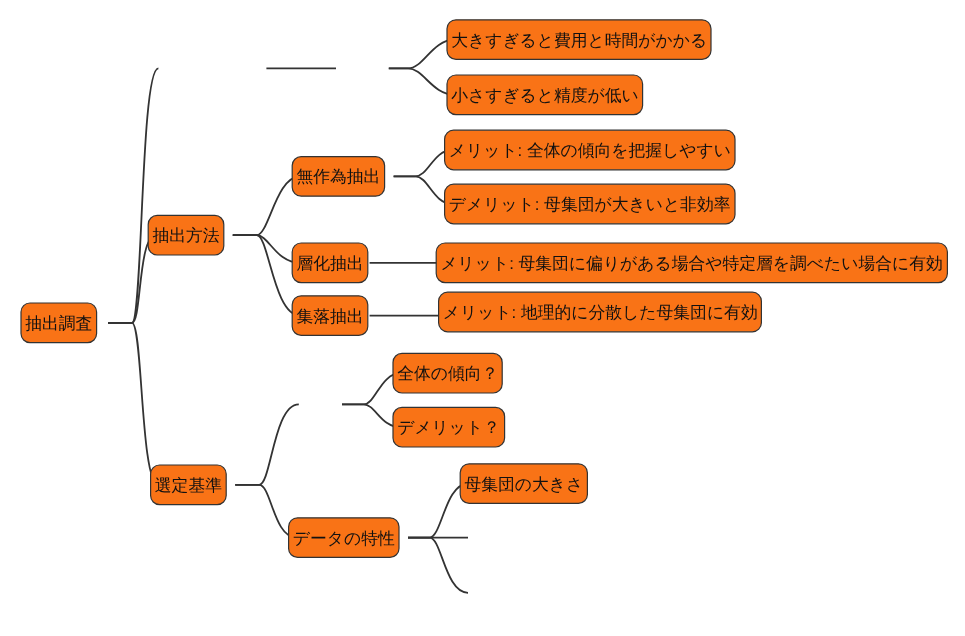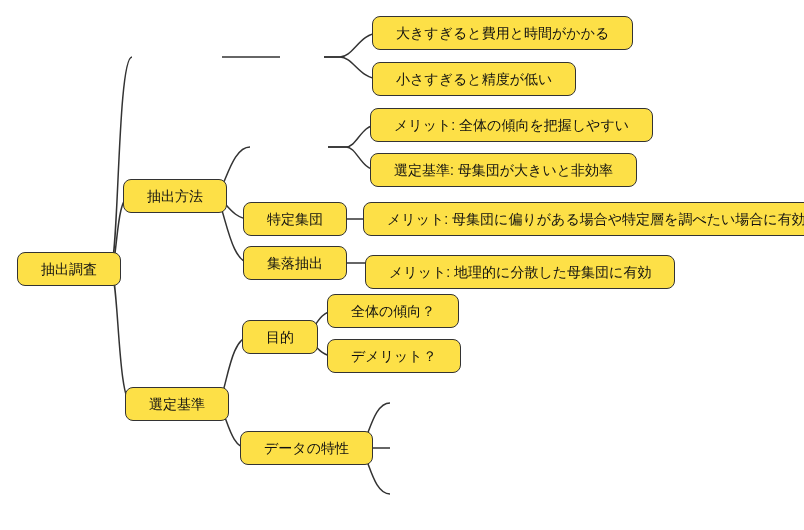--- a/index.html
+++ b/index.html
@@ -8,24 +8,24 @@
     width:804px;height:530px;
     background:#ffffff;
     font-family:"Liberation Sans","DejaVu Sans",sans-serif;
     overflow:hidden;
   }
   .edges{position:absolute;left:0;top:0;width:804px;height:530px;}
   .edges path{fill:none;stroke:#333333;stroke-width:1.5;}
   .node{
     position:absolute;
     transform:translateY(-50%);
-    background:#fde047;
+    background:#f97316;
     border:1.5px solid #333333;
     border-radius:8px;
-    padding:9px 23px;
+    padding:9px 3px;
     font-size:14px;
     line-height:1;
     color:#111111;
     white-space:nowrap;
     box-sizing:border-box;
   }
 </style>
 </head>
 <body>
 
@@ -53,26 +53,27 @@
     <path d="M 340,448 L 390,448"></path>
     <path d="M 340,448 L 358,448 C 368,448 371,494 390,494"></path>
   </svg>
 
   <div class="node" style="left:17px;top:269px">抽出調査</div>
 
   <div class="node" style="left:372px;top:33px">大きすぎると費用と時間がかかる</div>
   <div class="node" style="left:123px;top:196px">抽出方法</div>
 
   <div class="node" style="left:372px;top:79px">小さすぎると精度が低い</div>
+  <div class="node" style="left:243px;top:147px">無作為抽出</div>
   <div class="node" style="left:370px;top:125px">メリット: 全体の傾向を把握しやすい</div>
-  <div class="node" style="left:370px;top:170px">選定基準: 母集団が大きいと非効率</div>
-  <div class="node" style="left:243px;top:219px">特定集団</div>
+  <div class="node" style="left:370px;top:170px">デメリット: 母集団が大きいと非効率</div>
+  <div class="node" style="left:243px;top:219px">層化抽出</div>
   <div class="node" style="left:363px;top:219px">メリット: 母集団に偏りがある場合や特定層を調べたい場合に有効</div>
   <div class="node" style="left:243px;top:263px">集落抽出</div>
-  <div class="node" style="left:365px;top:272px">メリット: 地理的に分散した母集団に有効</div>
+  <div class="node" style="left:365px;top:260px">メリット: 地理的に分散した母集団に有効</div>
 
   <div class="node" style="left:125px;top:404px">選定基準</div>
-  <div class="node" style="left:242px;top:337px">目的</div>
   <div class="node" style="left:327px;top:311px">全体の傾向？</div>
   <div class="node" style="left:327px;top:356px">デメリット？</div>
   <div class="node" style="left:240px;top:448px">データの特性</div>
+  <div class="node" style="left:383px;top:403px">母集団の大きさ</div>
 
 </div>
 
 </body></html>

